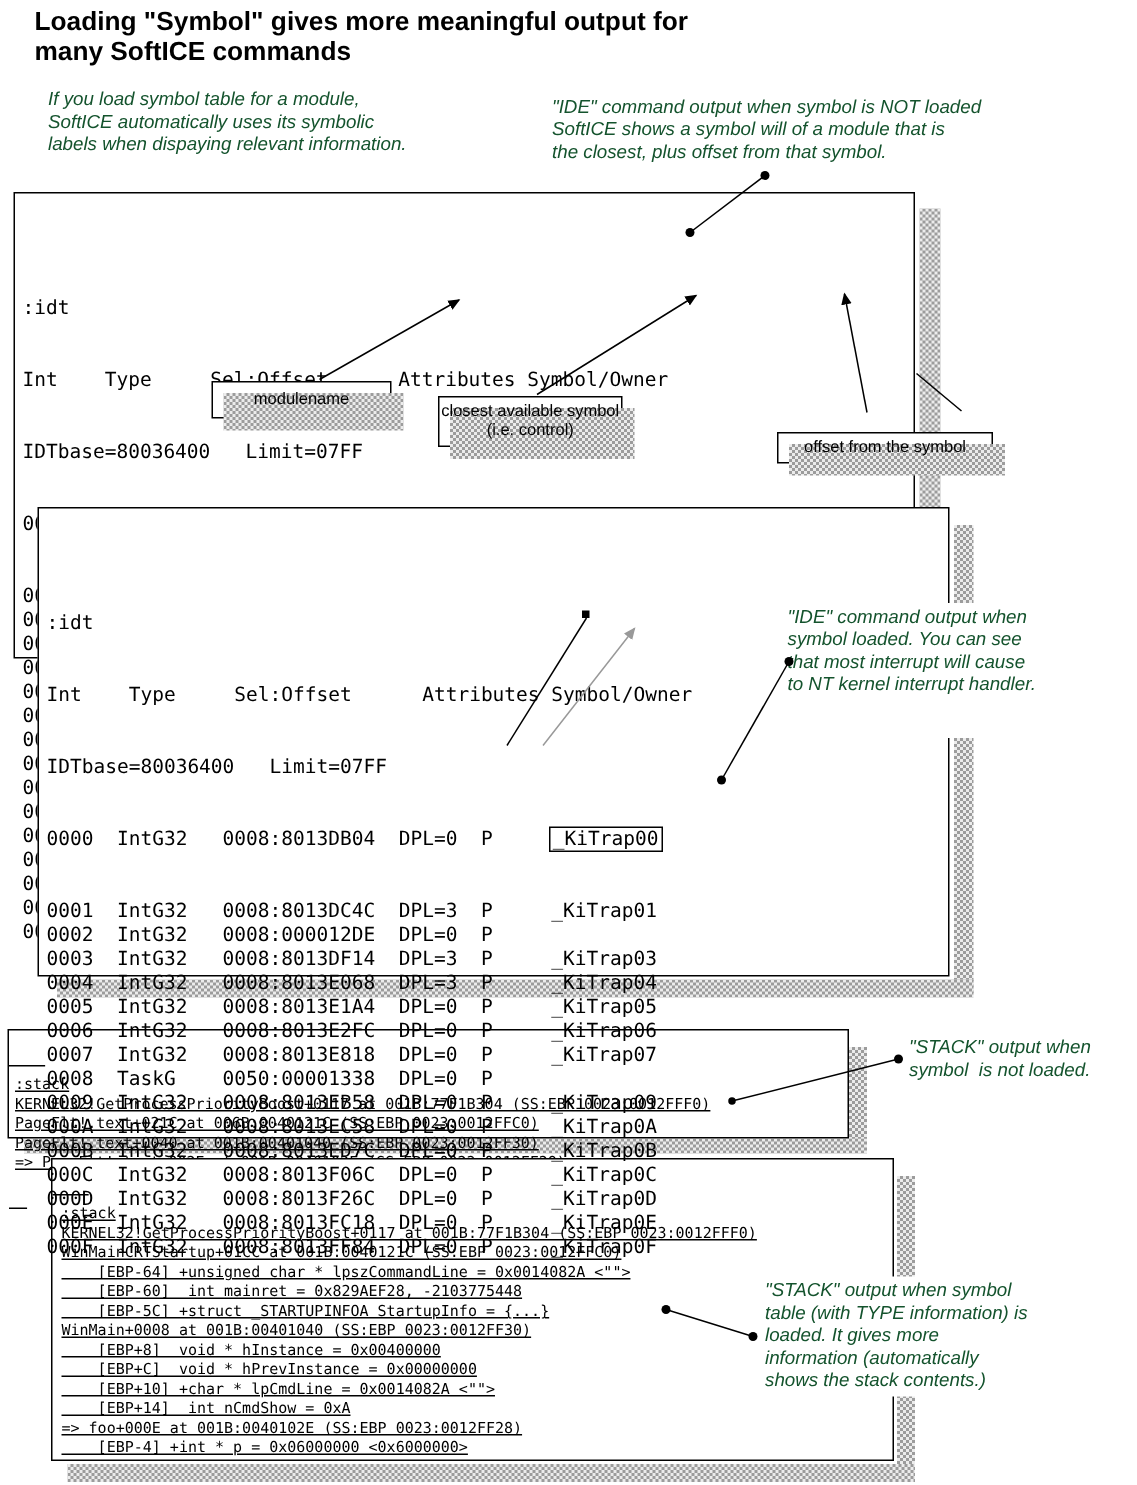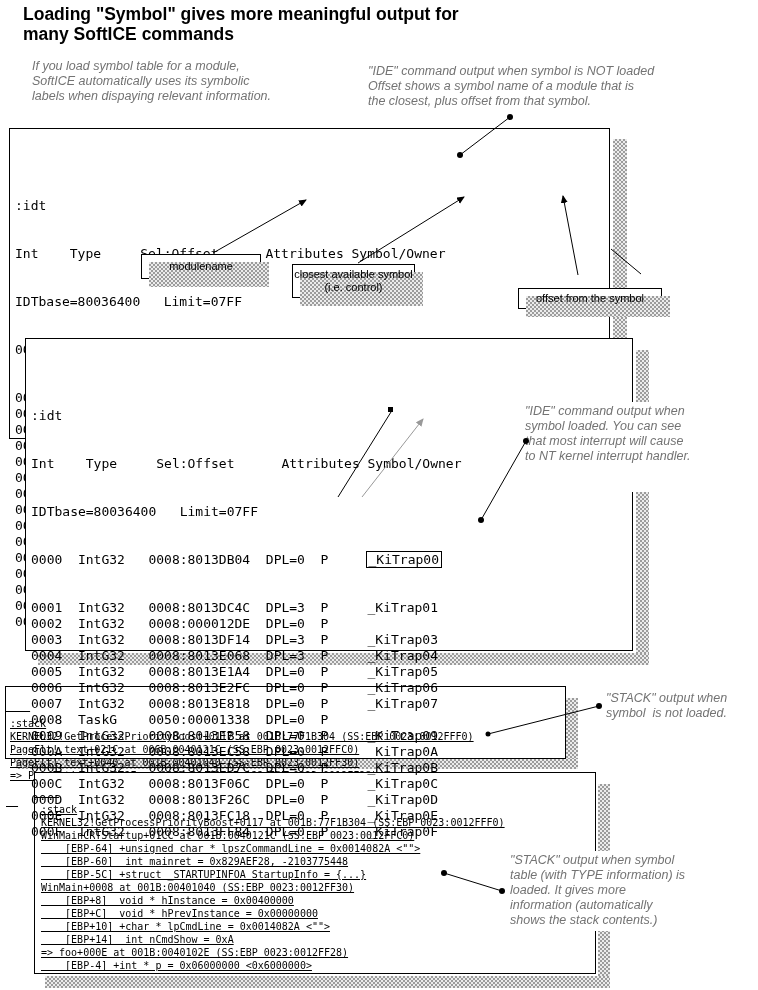--- a/index.html
+++ b/index.html
@@ -2,21 +2,21 @@
 <html><head>
 <meta charset="utf-8">
 <style>
   html,body{margin:0;padding:0;background:#fff;}
   .page{position:relative;width:758px;height:990px;background:#fff;overflow:hidden;
         font-family:"Liberation Sans",sans-serif;}
 
   .title{position:absolute;left:23px;top:4px;font-weight:bold;font-size:17.5px;
          line-height:20px;color:#000;white-space:pre;}
 
-  .note{position:absolute;color:#737373;font-style:italic;font-size:12.5px;
+  .note{position:absolute;color:#14532d;font-style:italic;font-size:12.5px;
         line-height:15px;white-space:pre;background:#fff;z-index:30;}
   .note div{white-space:pre;}
 
   .term{position:absolute;background:#fff;border:1px solid #000;color:#000;
         font-family:"DejaVu Sans Mono","Liberation Mono",monospace;
         font-size:13px;line-height:16px;white-space:pre;z-index:5;}
   .term .pad{padding:5px 0 0 5px;}
   .term.small{font-size:10px;line-height:13px;text-decoration:underline;}
   .term div{white-space:pre;}
 
@@ -39,21 +39,21 @@
 </style>
 </head>
 <body>
 
 <div class="page">
 
   <div class="title"><div>Loading "Symbol" gives more meaningful output for</div><div>many SoftICE commands</div></div>
 
   <div class="note" style="left:32px;top:59px;"><div>If you load symbol table for a module,</div><div>SoftICE automatically uses its symbolic</div><div>labels when dispaying relevant information.</div></div>
 
-  <div class="note" style="left:368px;top:64px;"><div>"IDE" command output when symbol is NOT loaded</div><div>Offset shows a symbol name of a module that is</div><div>the closest, plus offset from that symbol.</div></div>
+  <div class="note" style="left:368px;top:64px;"><div>"IDE" command output when symbol is NOT loaded</div><div>SoftICE shows a symbol will of a module that is</div><div>the closest, plus offset from that symbol.</div></div>
 
   <div class="note" style="left:523px;top:402px;width:208px;height:86px;padding:2px;"><div>"IDE" command output when</div><div>symbol loaded. You can see</div><div>that most interrupt will cause</div><div>to NT kernel interrupt handler.</div></div>
 
   <div class="note" style="left:606px;top:691px;"><div>"STACK" output when</div><div>symbol  is not loaded.</div></div>
 
   <div class="note" style="left:508px;top:851px;width:196px;height:76px;padding:2px;"><div>"STACK" output when symbol</div><div>table (with TYPE information) is</div><div>loaded. It gives more</div><div>information (automatically</div><div>shows the stack contents.)</div></div>
 
   <div class="strip dither" style="left:613px;top:139px;width:14px;height:310px;"></div>
   <div class="strip dither" style="left:636px;top:350px;width:13px;height:312px;"></div>
   <div class="strip dither" style="left:38px;top:653px;width:611px;height:12px;"></div>

